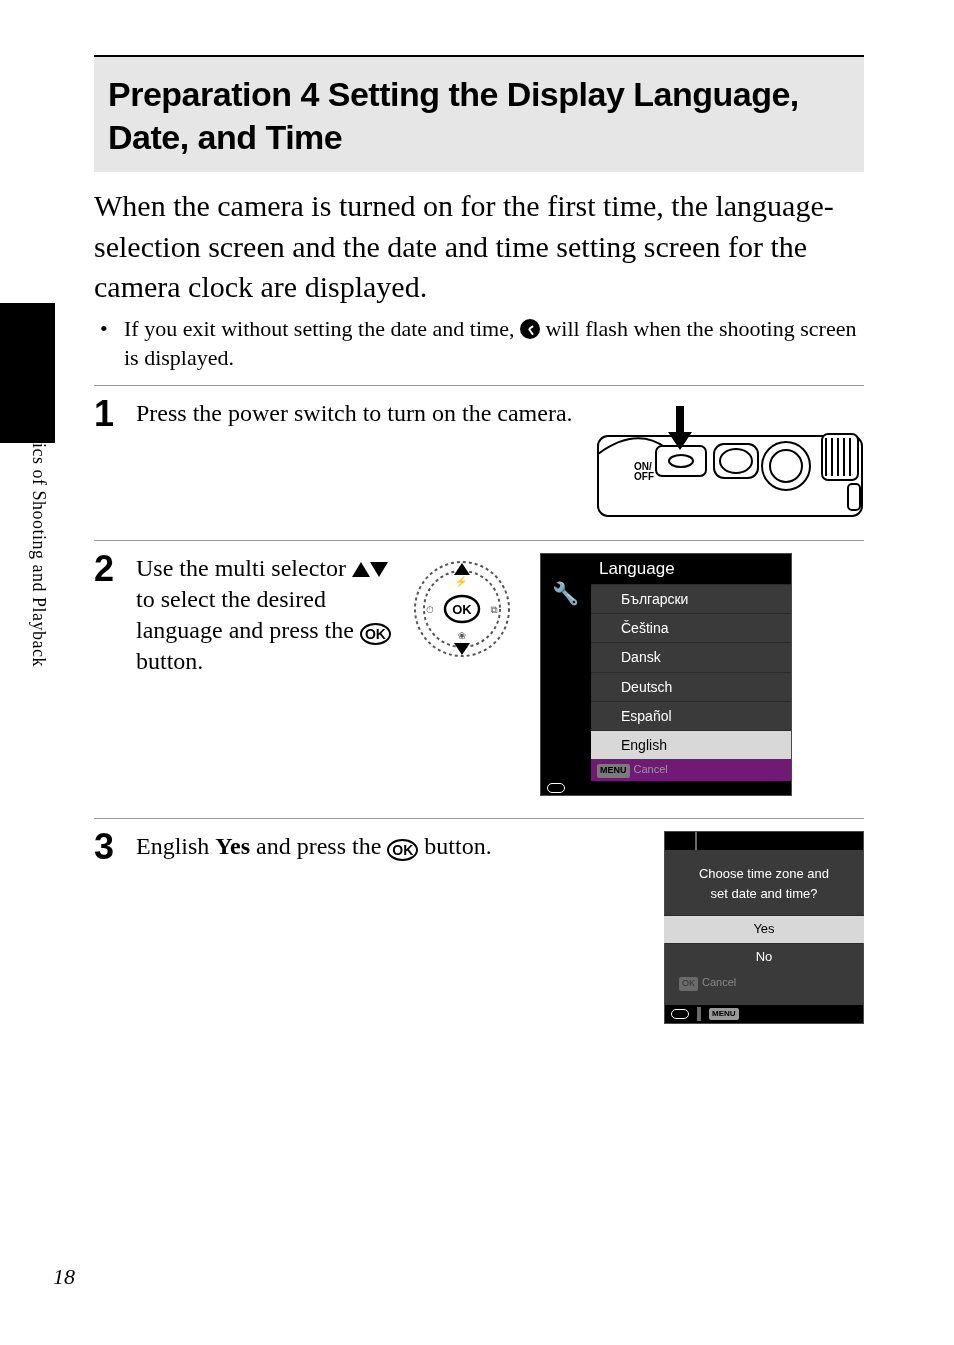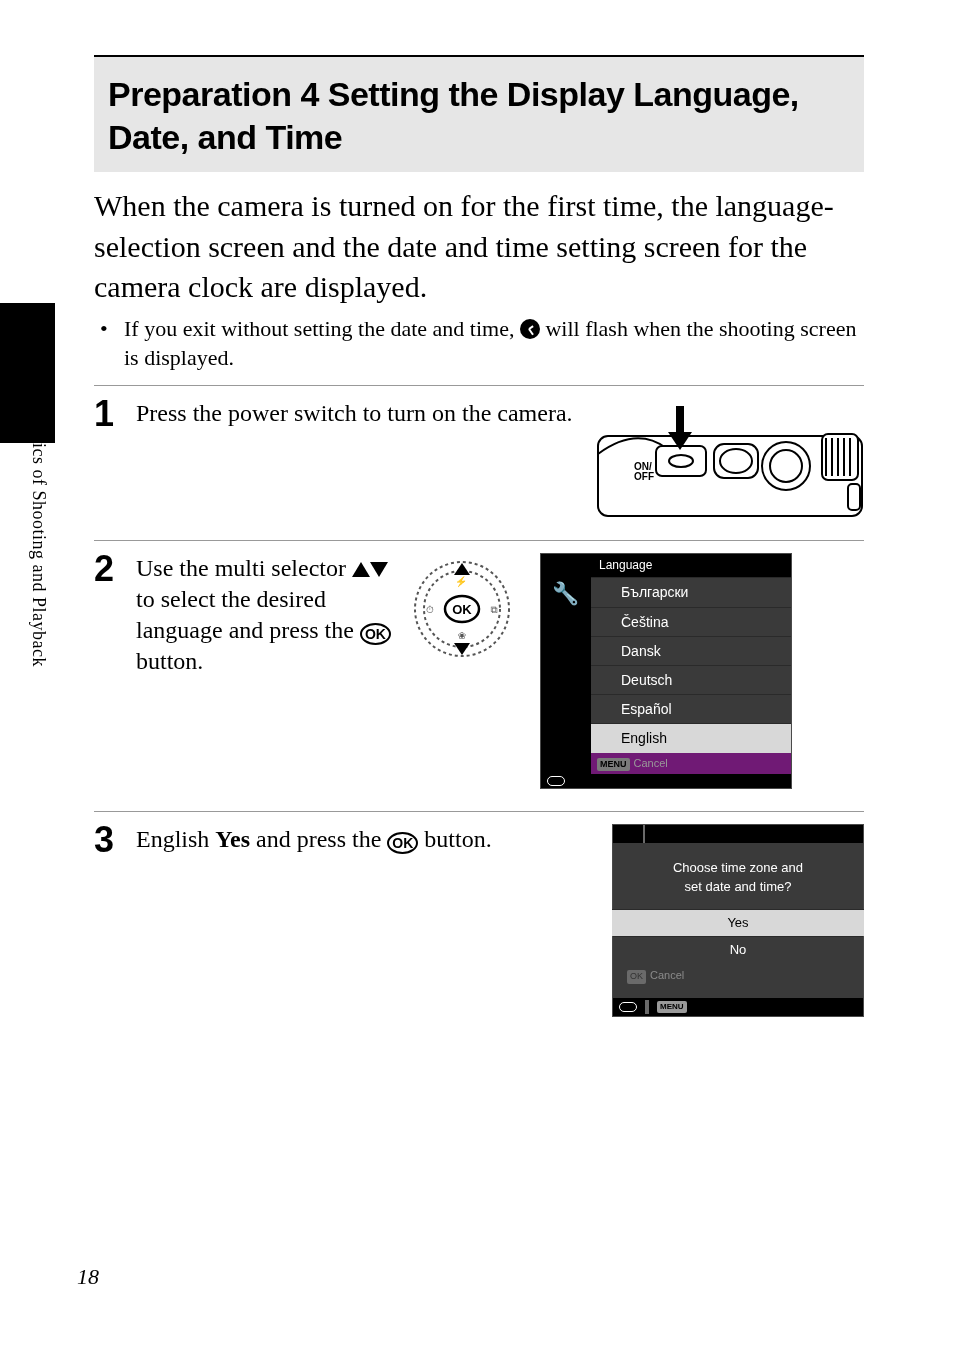--- a/index.html
+++ b/index.html
@@ -1,20 +1,20 @@
 <!DOCTYPE html>
 <html><head>
 <meta charset="utf-8">
 <style>
   * { box-sizing: border-box; margin: 0; padding: 0; }
   html, body { width: 954px; height: 1345px; background: #fff; font-family: Georgia, "Times New Roman", serif; color: #000; }
   .page { position: relative; width: 954px; height: 1345px; }
   .side-tab { position: absolute; left: 0; top: 303px; width: 55px; height: 140px; background: #000; }
   .side-text { position: absolute; left: 28px; top: 380px; writing-mode: vertical-rl; font-size: 18px; font-family: Georgia, serif; letter-spacing: 0.5px; }
-  .page-num { position: absolute; left: 77px; bottom: 55px; font-style: italic; font-size: 22px; }
+  .page-num { position: absolute; left: 53px; bottom: 55px; font-style: italic; font-size: 22px; }
   .content { position: absolute; left: 94px; top: 55px; width: 770px; }
   .title-block { background: #e6e6e6; border-top: 2px solid #000; padding: 16px 32px 14px 14px; margin-bottom: 14px; }
   .title-block h1 { font-size: 34px; font-weight: bold; line-height: 1.25; font-family: Arial, Helvetica, sans-serif; letter-spacing: -0.5px; }
   .intro { font-size: 30px; line-height: 1.35; margin-bottom: 6px; }
   .bullet { display: flex; font-size: 22px; line-height: 1.35; margin-bottom: 10px; }
   .bullet .dot { width: 30px; flex: 0 0 30px; text-align: left; padding-left: 6px; }
   .bullet .txt { flex: 1; }
   .clock-icon { display: inline-block; width: 20px; height: 20px; background:#000; border-radius:50%; vertical-align: -3px; position:relative; }
   .clock-icon::before { content:""; position:absolute; left:50%; top:50%; width:5px; height:2px; background:#fff; transform-origin:left center; transform: translate(-1px,-1px) rotate(-35deg);}
   .clock-icon::after { content:""; position:absolute; left:50%; top:50%; width:7px; height:2px; background:#fff; transform-origin:left center; transform: translate(-1px,-1px) rotate(55deg);}
@@ -36,31 +36,31 @@
   
   .dial { width: 100px; height: 100px; margin-left: 6px; margin-top: 6px;}
   .dial svg { width:100%; height:100%; }
 
   
   .lang-screen { width: 252px; border:1px solid #4a4a4a; font-family: Arial, Helvetica, sans-serif; color:#fff; font-size:12px; background:#000;}
   .lang-top { display:flex; }
   .lang-sidebar { width:50px; background:#000; display:flex; flex-direction:column; align-items:center; justify-content:flex-start; padding-top:26px;}
   .wrench { font-size:22px; color:#fff; }
   .lang-main { flex:1; }
-  .lang-hdr { background:#000; color:#fff; padding:4px 8px; font-size:12px; }
+  .lang-hdr { background:#000; color:#fff; padding:4px 8px; font-size:17px; }
   .lang-list { background:#3a3a3a; }
   .lang-item { padding:5px 0 5px 30px; border-top:1px solid #2a2a2a; font-size:14px;}
   .lang-item.sel { background:#d8d8d8; color:#000; }
   .lang-cancel { background:#701a75; padding:3px 6px; font-size:11px; color:#999;}
   .lang-cancel .menu-badge{ display:inline-block; background:#7a7a7a; color:#000; font-size:9px; padding:1px 3px; border-radius:2px; margin-right:4px; font-weight:bold;}
   .lang-bottom { background:#000; display:flex; align-items:center; padding:2px 6px;}
   .pill { width:18px; height:10px; border:1.5px solid #fff; border-radius:5px; }
 
   
-  .yn-screen { width: 252px; height: 193px; border:1px solid #4a4a4a; font-family: Arial, Helvetica, sans-serif; color:#fff; font-size:12px; background:#2a2a2a; display:flex; flex-direction:column;}
+  .yn-screen { width: 200px; height: 193px; border:1px solid #4a4a4a; font-family: Arial, Helvetica, sans-serif; color:#fff; font-size:12px; background:#2a2a2a; display:flex; flex-direction:column;}
   .yn-topbar { height:18px; background:#000; display:flex;}
   .yn-topbar .seg { width:32px; border-right:2px solid #6a6a6a;}
   .yn-body { flex:1; background:#3a3a3a; display:flex; flex-direction:column; justify-content:center; }
   .yn-msg { text-align:center; line-height:1.5; font-size:13px; padding: 4px 10px 12px 10px;}
   .yn-opt { text-align:center; padding:5px 0; font-size:13px; border-top:1px solid #2a2a2a;}
   .yn-opt.sel { background:#d8d8d8; color:#000; margin: 0 -1px;}
   .yn-cancel { background:#3a3a3a; color:#8a8a8a; padding:4px 14px; font-size:11px;}
   .yn-cancel .badge { display:inline-block; background:#6a6a6a; color:#333; font-size:9px; padding:1px 3px; border-radius:2px; margin-right:4px;}
   .yn-bottom { height:18px; background:#000; display:flex; align-items:center; padding:0 6px; gap:8px;}
   .yn-bottom .pill { width:18px; height:10px; border:1.5px solid #fff; border-radius:5px; }

